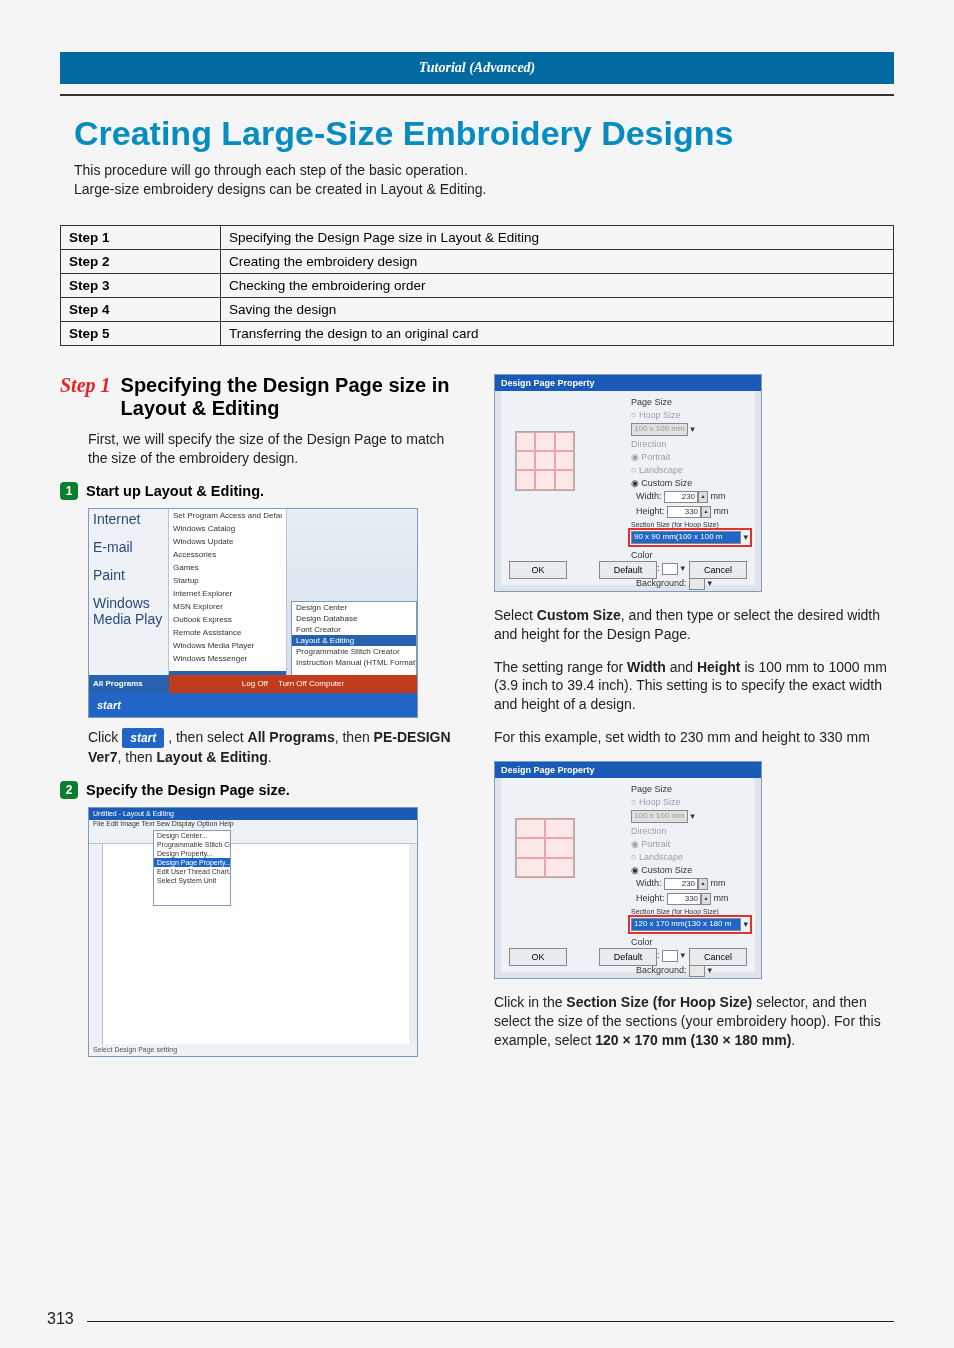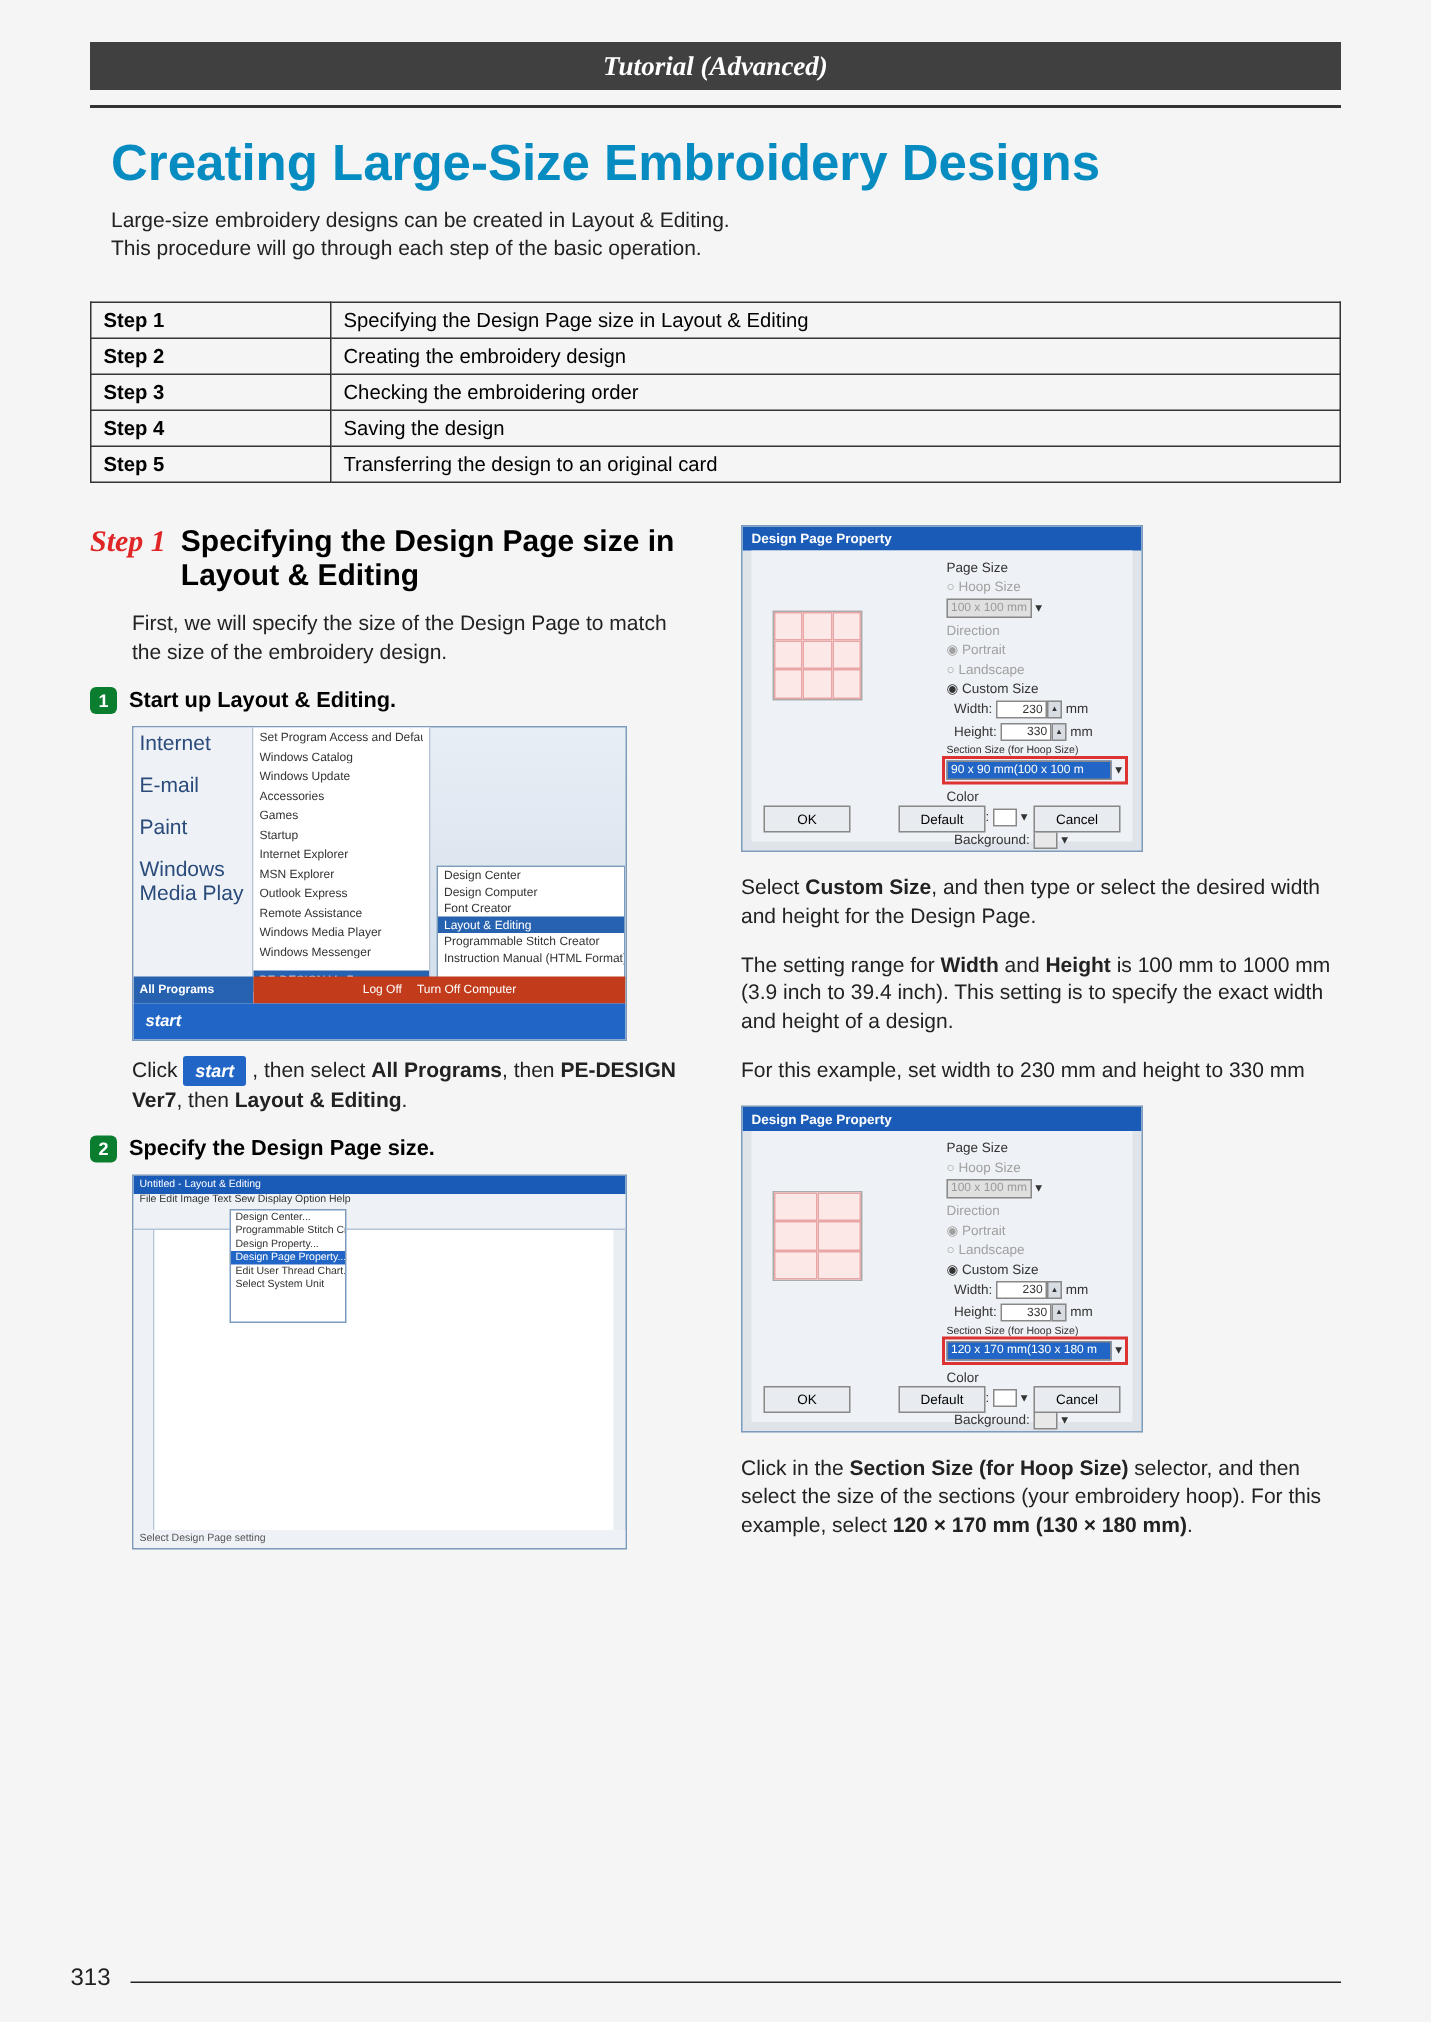--- a/index.html
+++ b/index.html
@@ -5,31 +5,32 @@
   * { box-sizing: border-box; margin: 0; padding: 0; }
   body {
     width: 954px;
     height: 1348px;
     background: #f5f5f5;
     font-family: Arial, Helvetica, sans-serif;
     position: relative;
     padding: 28px 60px 20px 60px;
   }
   .header-bar {
-    background: #404040;
+    background: #0369a1;
     height: 32px;
     display: flex;
     align-items: center;
     justify-content: center;
     color: #fff;
     font-style: italic;
     font-weight: bold;
-    font-size: 18px;
+    font-size: 14px;
     font-family: "Times New Roman", serif;
     margin-bottom: 10px;
+    margin-top: 24px;
   }
   .hr-top {
     border: none;
     border-top: 2px solid #333;
     margin-bottom: 18px;
   }
   h1 {
     color: #078cc2;
     font-size: 34px;
     font-weight: bold;
@@ -265,22 +266,22 @@
 </head>
 <body>
 
 <div class="header-bar">
   <span>Tutorial (Advanced)</span>
 </div>
 <hr class="hr-top">
 
 <h1>Creating Large-Size Embroidery Designs</h1>
 <div class="intro">
+  <div>This procedure will go through each step of the basic operation.</div>
   <div>Large-size embroidery designs can be created in Layout &amp; Editing.</div>
-  <div>This procedure will go through each step of the basic operation.</div>
 </div>
 
 <table class="steps">
   <tbody>
       <tr>
         <td class="step-label">Step 1</td>
         <td>Specifying the Design Page size in Layout &amp; Editing</td>
       </tr>
   <tr>
         <td class="step-label">Step 2</td>
@@ -333,21 +334,21 @@
         <div>Internet Explorer</div>
         <div>MSN Explorer</div>
         <div>Outlook Express</div>
         <div>Remote Assistance</div>
         <div>Windows Media Player</div>
         <div>Windows Messenger</div>
         <div class="pedesign">PE-DESIGN Ver7</div>
       </div>
       <div class="right-sub">
         <div>Design Center</div>
-        <div>Design Computer</div>
+        <div>Design Database</div>
         <div>Font Creator</div>
         <div class="hl">Layout &amp; Editing</div>
         <div>Programmable Stitch Creator</div>
         <div>Instruction Manual (HTML Format)</div>
       </div>
       <div class="logoff-bar">
         <span>Log Off</span>
         <span>Turn Off Computer</span>
       </div>
       <div class="start-btn-bar">

